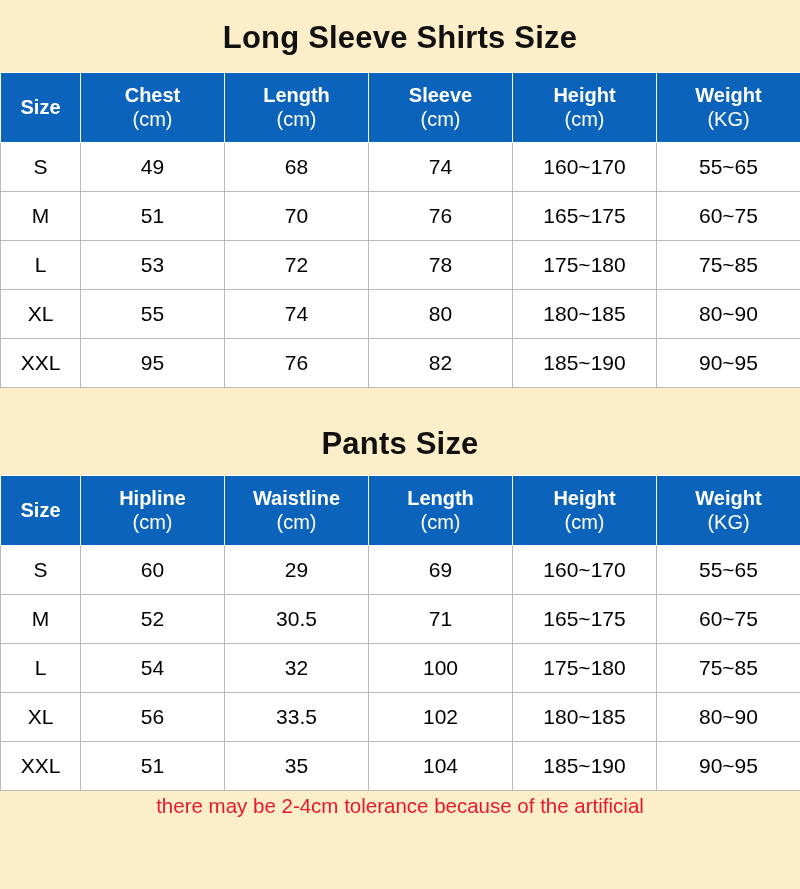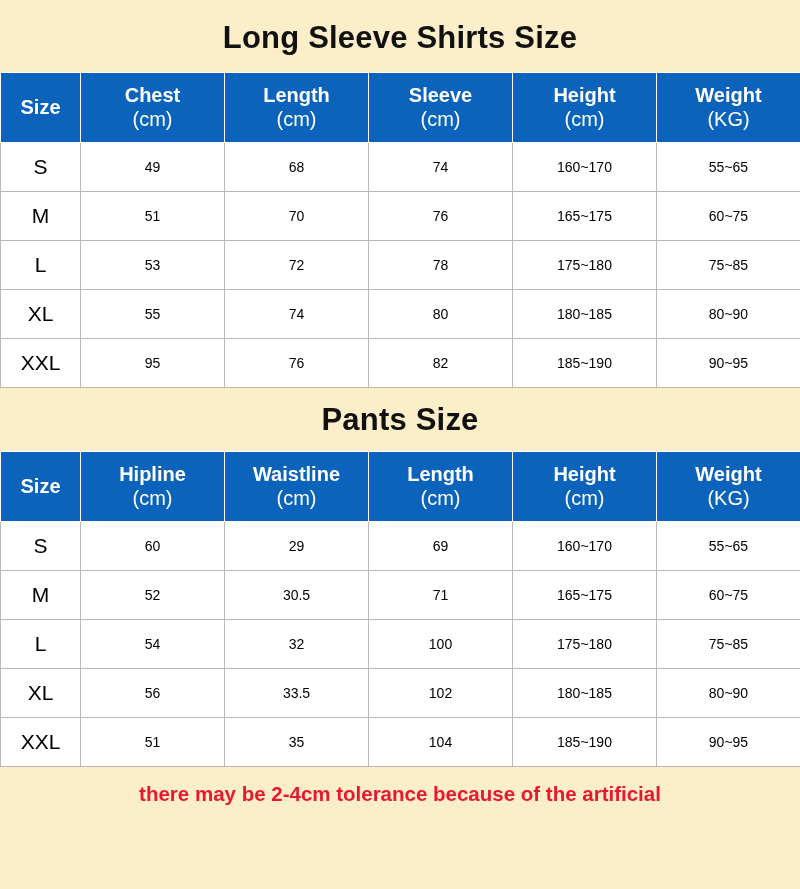--- a/index.html
+++ b/index.html
@@ -28,20 +28,21 @@
     color: #111;
     letter-spacing: 0.2px;
   }
   .title-1 {
     padding-top: 20px;
     padding-bottom: 16px;
   }
   .title-2 {
     padding-top: 14px;
     padding-bottom: 13px;
+    margin-top: 24px;
   }
   table {
     border-collapse: collapse;
     width: 800px;
     table-layout: fixed;
     background: #c4b5fd;
   }
   col.c-size { width: 80px; }
   col.c-d1 { width: 144px; }
   col.c-d2 { width: 144px; }
@@ -59,39 +60,39 @@
     text-align: center;
     vertical-align: middle;
   }
   thead th .unit {
     display: block;
     font-weight: normal;
   }
   tbody td {
     background: #ffffff;
     color: #000000;
-    font-size: 14px;
+    font-size: 21px;
     text-align: center;
     vertical-align: middle;
     height: 48px;
     border: 1px solid #b9b9b9;
     padding: 0 2px;
   }
   tbody tr td:first-child {
     font-size: 21px;
   }
   .footer-note {
     flex: 1 1 auto;
     display: flex;
     align-items: center;
     justify-content: center;
     background: #fceec9;
     color: #e8192c;
     font-size: 20.5px;
-    font-weight: bold;
+    font-weight: normal;
     text-align: center;
     padding: 0 10px;
   }
 </style>
 </head>
 <body>
 
 <div class="page">
 
   <div class="section-title title-1">Long Sleeve Shirts Size</div>

